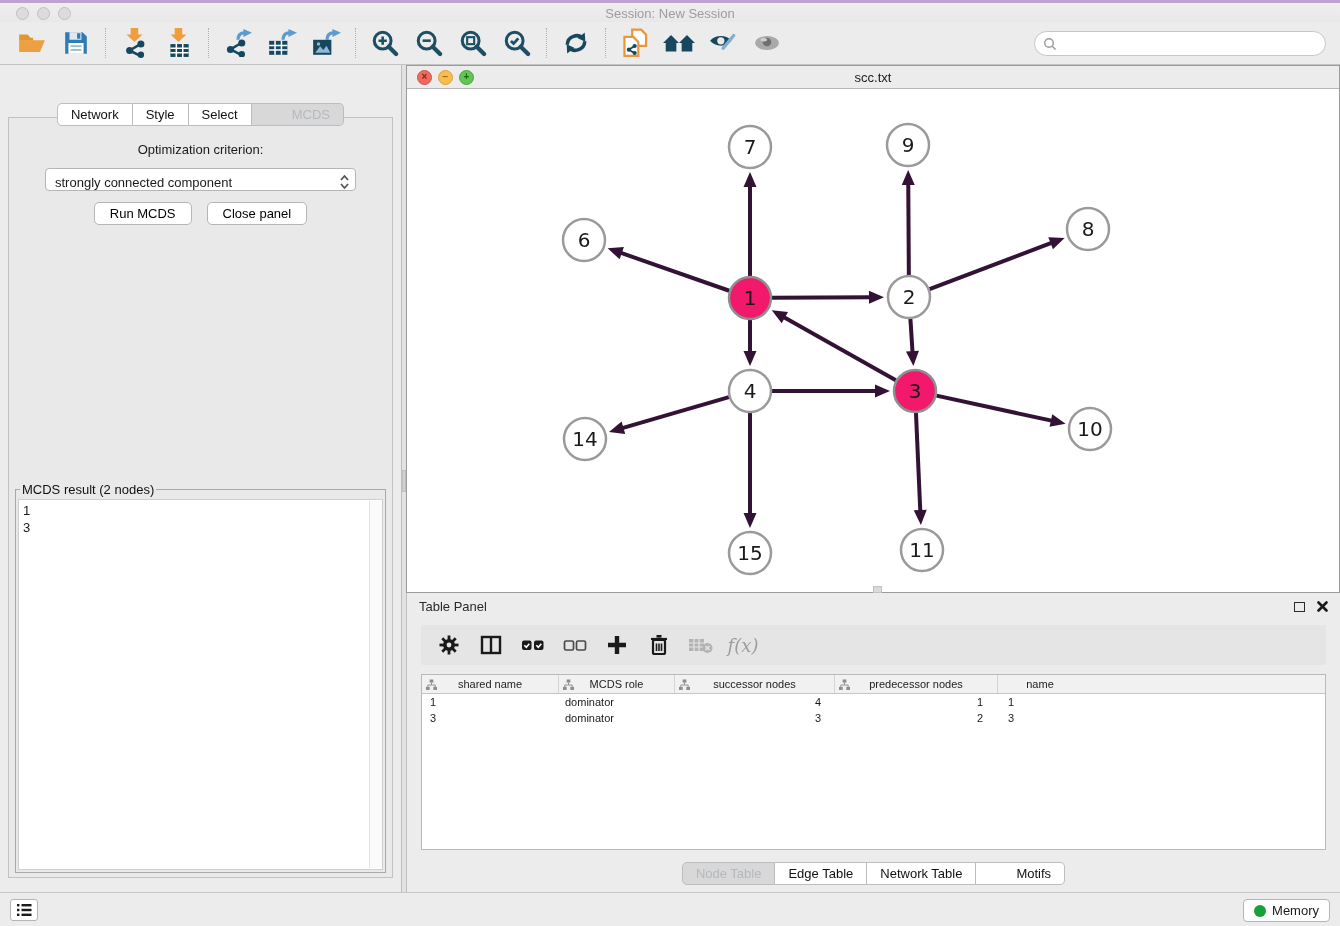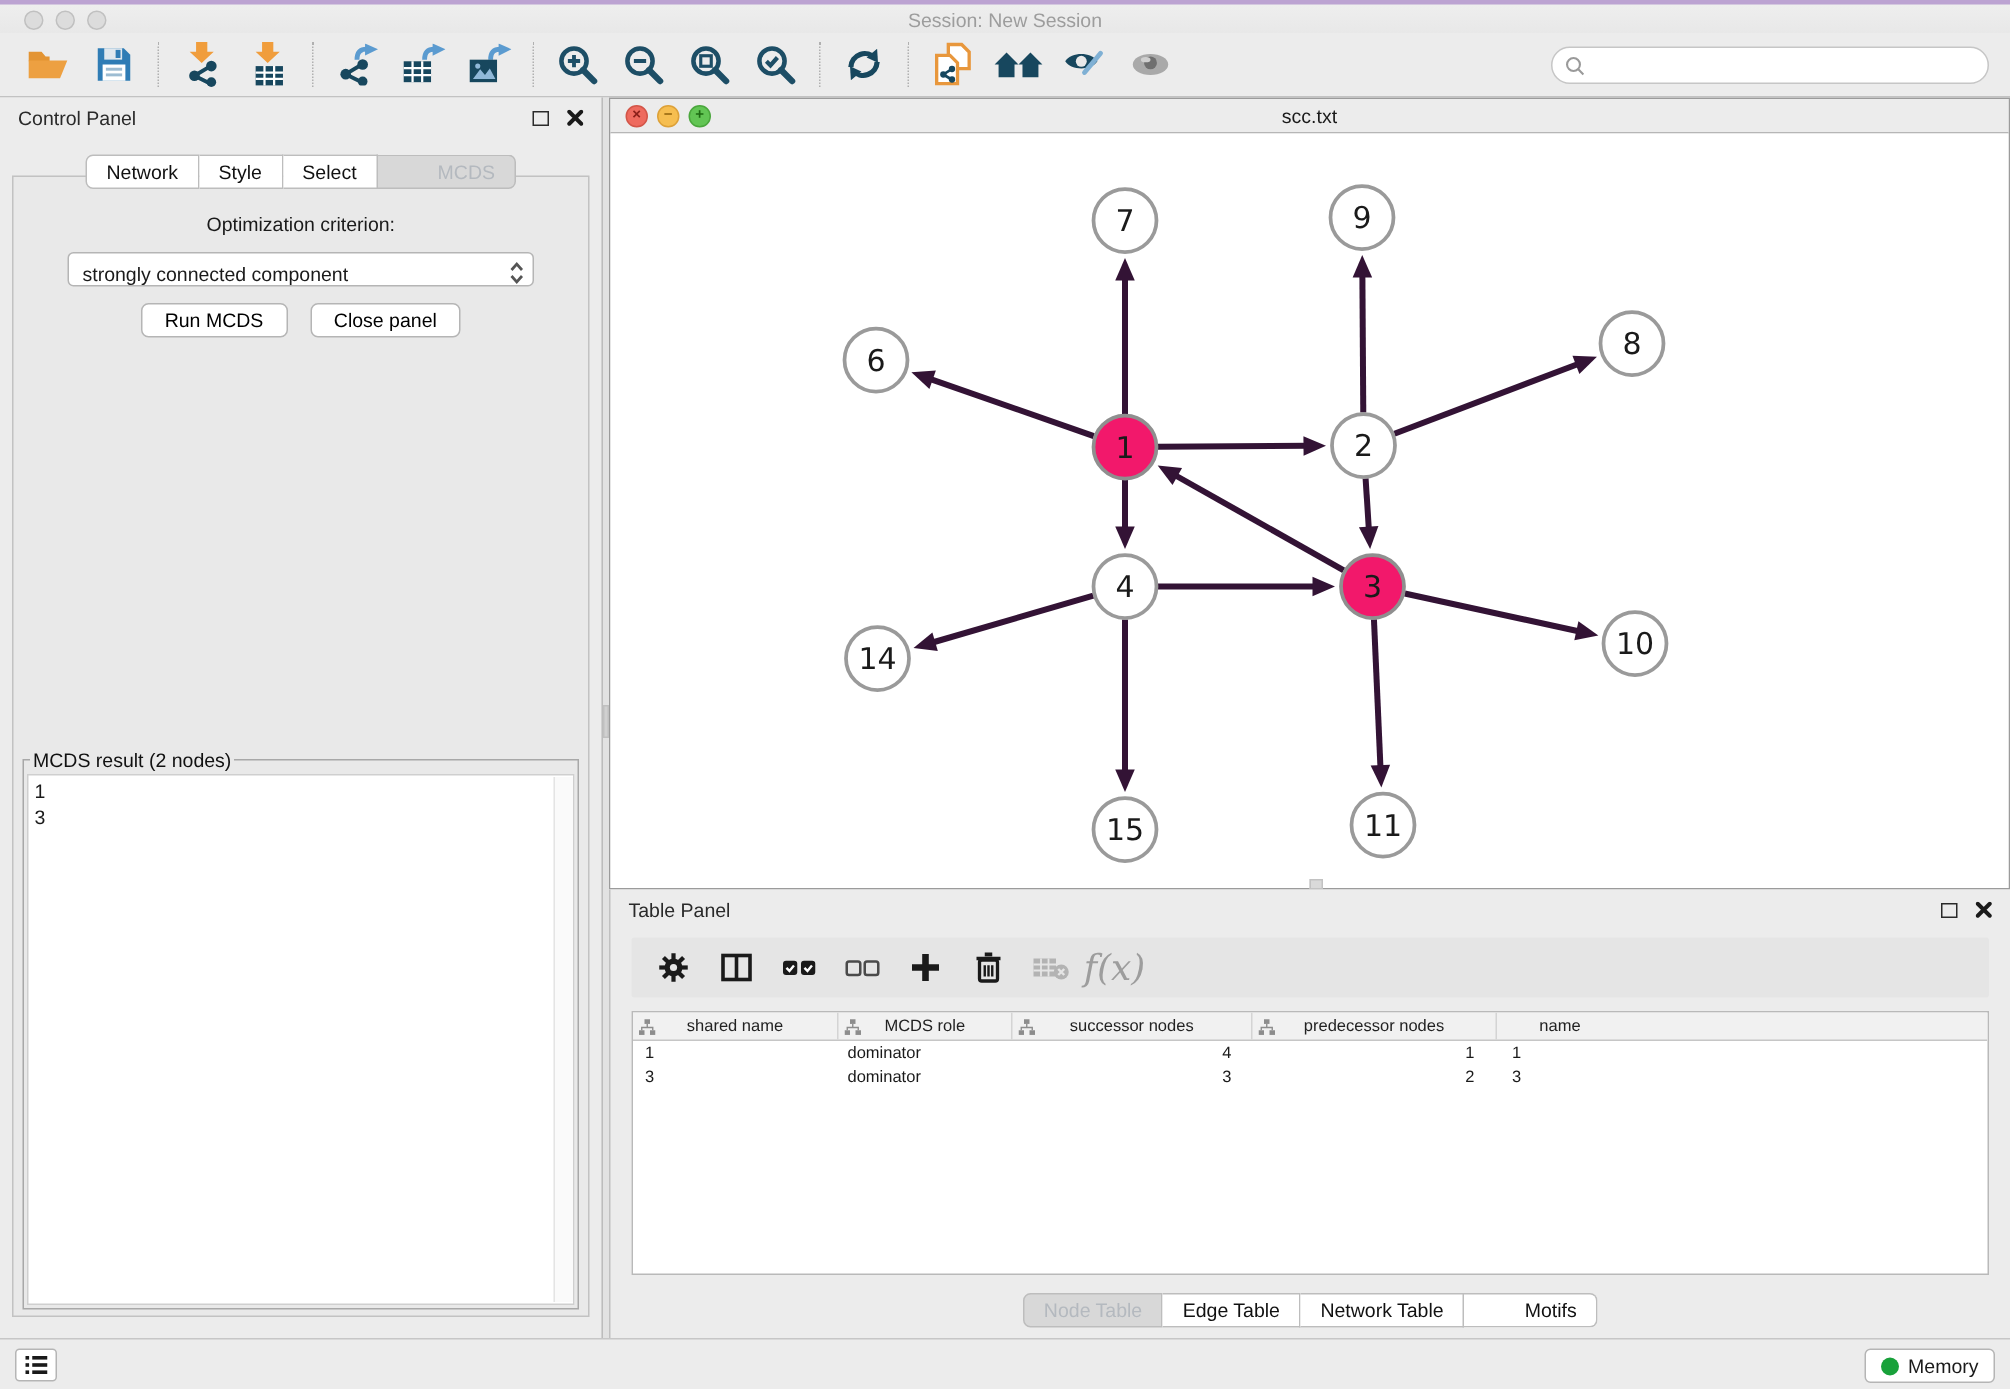--- a/index.html
+++ b/index.html
@@ -58,21 +58,21 @@
     font-size:13px; cursor:pointer;
   }
   .dropdown .dd-value { flex:1; }
   .btn-row { display:flex; justify-content:center; gap:15px; margin-top:11px; }
   .push-btn {
     background:#fff; border:1px solid #b5b5b5; border-radius:5px;
     font-size:13px; padding:3px 15px; cursor:pointer; font-family:inherit;
   }
   fieldset.result-group {
     position:absolute; left:6px; right:6px; top:364px; bottom:4px;
-    border:1px solid #a8a8a8; padding:2px;margin-top:17px;
+    border:1px solid #a8a8a8; padding:2px;
   }
   fieldset.result-group legend { font-size:13px; padding:0 2px; margin-left:2px; color:#111; }
   .result-area {
     position:absolute; left:2px; right:2px; top:2px; bottom:2px;
     background:#fff; border:1px solid #cfcfcf; font-size:13px; line-height:17px;
     padding:2px 4px; overflow:hidden;
   }
   .result-scroll { position:absolute; right:0; top:0; bottom:0; width:13px; background:#fafafa; border-left:1px solid #e4e4e4; }
   
   .v-splitter { position:absolute; left:401px; top:65px; width:5px; bottom:34px; background:#e2e2e2; border-left:1px solid #bcbcbc; cursor:col-resize; }
@@ -95,21 +95,21 @@
   .net-canvas { position:absolute; left:0; top:23px; right:0; bottom:0; background:#fff; overflow:hidden; }
   .h-grip { position:absolute; left:50%; bottom:-1px; width:9px; height:7px; background:#dadada; border:1px solid #c2c2c2; }
   
   .table-panel { position:absolute; left:406px; top:593px; right:0; bottom:34px; background:#ececec; border-left:1px solid #c0c0c0; }
   .tp-toolbar {
     margin:5px 14px 0; height:40px; background:#e5e5e5; border-radius:2px;
     display:flex; align-items:center; padding-left:10px; gap:6px;
   }
   .tp-btn { width:36px; height:34px; display:flex; align-items:center; justify-content:center; cursor:pointer; }
   .tp-btn.disabled { cursor:default; }
-  .fx-label { font-family:"DejaVu Serif", serif; font-style:italic; font-size:24px; color:#9d9d9d; }
+  .fx-label { font-family:"DejaVu Serif", serif; font-style:italic; font-size:18px; color:#9d9d9d; }
   .tp-table {
     margin:9px 14px 0; height:176px; background:#fff; border:1px solid #b9b9b9;
     position:relative; overflow:hidden;
   }
   .t-header { display:grid; grid-template-columns:137px 116px 160px 163px 84px; height:19px; background:#f1f1f1; border-bottom:1px solid #c6c6c6; }
   .t-hcell { position:relative; font-size:11px; display:flex; align-items:center; justify-content:center; border-right:1px solid #d4d4d4; color:#222; }
   .t-hcell svg { position:absolute; left:4px; top:4px; }
   .t-row { display:grid; grid-template-columns:137px 116px 160px 163px 84px; height:16px; font-size:11px; }
   .t-cell { display:flex; align-items:center; }
   .t-cell.c0 { padding-left:8px; }
@@ -280,30 +280,20 @@
   <div class="searchbox">
     <svg width="14" height="14" viewBox="0 0 14 14">
       <circle cx="6" cy="6" r="4.3" fill="none" stroke="#9a9a9a" stroke-width="1.4"></circle>
       <line x1="9.2" y1="9.2" x2="12.6" y2="12.6" stroke="#9a9a9a" stroke-width="1.4"></line>
     </svg>
     <input placeholder="" style="">
   </div>
 </div>
 
 <div class="control-panel">
-  <div class="panel-header">
-    <span>Control Panel</span>
-    <span class="spacer"></span>
-    <span class="float-box"></span>
-    <span class="close-x">
-      <svg width="11" height="11" viewBox="0 0 11 11">
-          <path stroke="#1a1a1a" stroke-width="2.6" stroke-linecap="round" d="M1.5 1.5l8 8M9.5 1.5l-8 8"></path>
-        </svg>
-    </span>
-  </div>
   <div class="tabs-row cp-tabs">
     <div class="tab">Network</div>
     <div class="tab">Style</div>
     <div class="tab">Select</div>
     <div class="tab selected">MCDS</div>
   </div>
   <div class="cp-body">
     <div class="opt-label">Optimization criterion:</div>
     <div class="dropdown">
       <span class="dd-value">strongly connected component</span>

